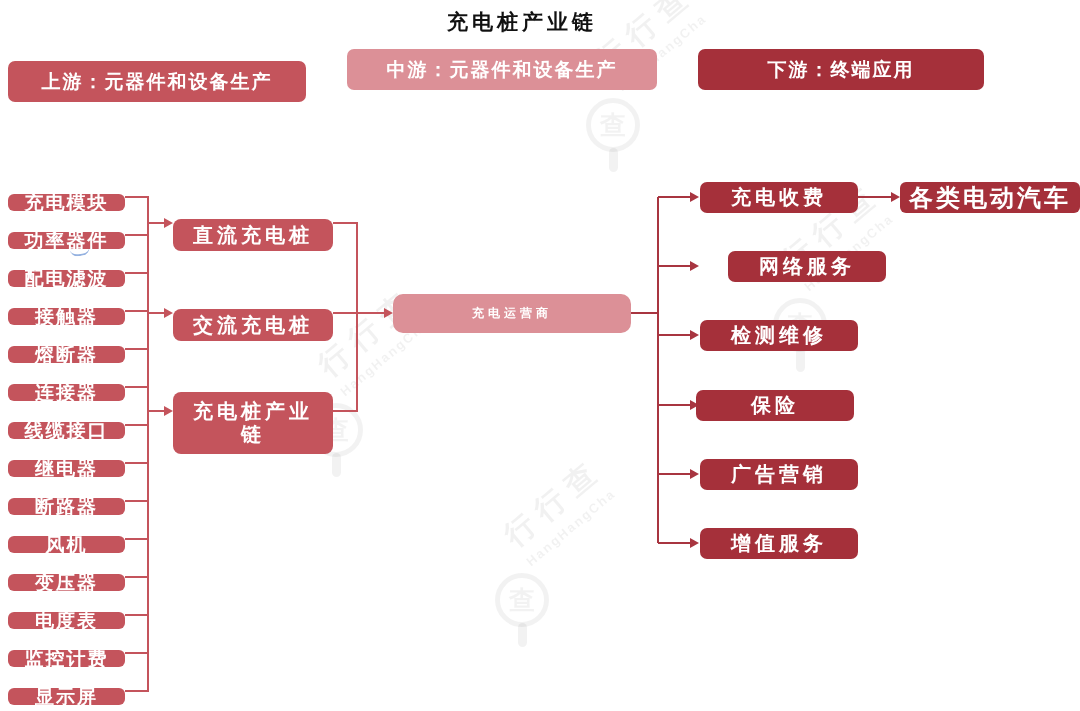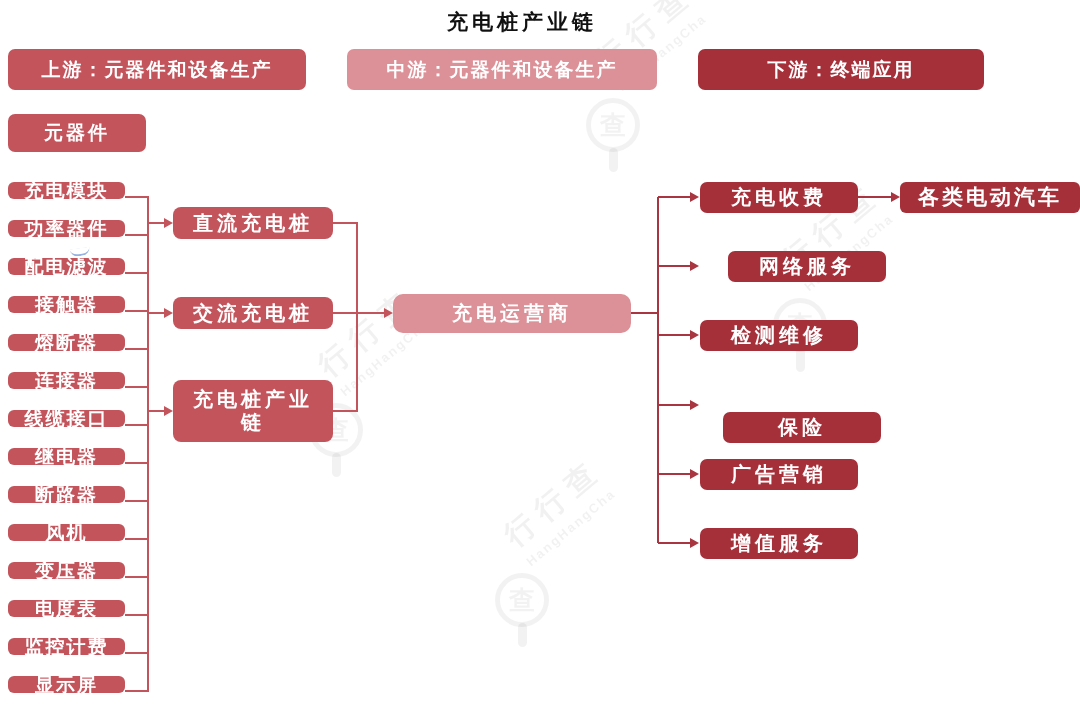--- a/index.html
+++ b/index.html
@@ -9,30 +9,30 @@
   }
   .title{
     position:absolute;top:8px;left:0;width:1044px;text-align:center;
     font-size:21px;font-weight:600;letter-spacing:4px;color:#111;z-index:3;
   }
   .node{
     position:absolute;display:flex;align-items:center;justify-content:center;
     color:#fff;font-weight:bold;text-align:center;box-sizing:border-box;z-index:2;
     line-height:1.15;
   }
-  .medium{background:var(--medium,#c4545c);}
+  .medium{background:var(--medium,#c4545c);margin-top:12px;}
   .pink{background:var(--pink,#dc9097);}
   .dark{background:var(--dark,#a5303a);}
   .hdr{font-size:19px;letter-spacing:2px;border-radius:7px;height:41px;top:49px;}
   .cat{font-size:19px;letter-spacing:3px;border-radius:7px;height:38px;top:114px;}
   .comp{font-size:19px;letter-spacing:2px;border-radius:6px;width:117px;height:17px;left:8px;}
   .equip{font-size:20px;letter-spacing:4px;border-radius:8px;width:160px;left:173px;padding:0 14px;}
-  .operator{font-size:20px;letter-spacing:4px;border-radius:10px;width:238px;height:39px;left:393px;top:294px;}
+  .operator{font-size:12px;letter-spacing:4px;border-radius:10px;width:238px;height:39px;left:393px;top:294px;}
   .svc{font-size:20px;letter-spacing:4px;border-radius:7px;width:158px;height:31px;left:700px;}
-  .endapp{font-size:21px;letter-spacing:3px;border-radius:6px;width:180px;height:31px;left:900px;top:182px;}
+  .endapp{font-size:24px;letter-spacing:3px;border-radius:6px;width:180px;height:31px;left:900px;top:182px;}
   .line{position:absolute;z-index:1;}
   .arrowhead{
     position:absolute;z-index:1;width:0;height:0;
     border-top:5px solid transparent;border-bottom:5px solid transparent;
     border-left:9px solid #c4545c;
   }
   
   .wm{position:absolute;z-index:0;pointer-events:none;}
   .wm-logo{
     position:absolute;width:54px;height:54px;border-radius:50%;
@@ -58,21 +58,20 @@
 </head>
 <body>
 
 <div id="canvas">
   <div class="title">充电桩产业链</div>
 
   <div class="node medium hdr" style="left:8px;width:298px;">上游：元器件和设备生产</div>
   <div class="node pink hdr" style="left:347px;width:310px;">中游：元器件和设备生产</div>
   <div class="node dark hdr" style="left:698px;width:286px;">下游：终端应用</div>
 
-  <div class="node medium cat" style="left:8px;width:138px;">元器件</div>
 
   <div class="node pink operator">充电运营商</div>
 
   <div class="node dark endapp">各类电动汽车</div>
 
   <div class="artifact"></div>
 
   <div id="generated">
       <div class="node comp medium" style="left: 8px; top: 182px;">充电模块</div>
       <div class="line" style="left: 125px; top: 196px; width: 24px; height: 2px; background: rgb(196, 84, 92);"></div>
@@ -121,21 +120,21 @@
       <div class="line" style="left: 631px; top: 312px; width: 28px; height: 2px; background: rgb(168, 53, 64);"></div>
       <div class="node svc dark" style="left: 700px; top: 182px;">充电收费</div>
       <div class="line" style="left: 658px; top: 196px; width: 33px; height: 2px; background: rgb(168, 53, 64);"></div>
       <div class="arrowhead" style="left: 690px; top: 192px; border-left-color: rgb(168, 53, 64);"></div>
       <div class="node svc dark" style="left: 700px; top: 251px; margin-left: 28px;">网络服务</div>
       <div class="line" style="left: 658px; top: 265px; width: 33px; height: 2px; background: rgb(168, 53, 64);"></div>
       <div class="arrowhead" style="left: 690px; top: 261px; border-left-color: rgb(168, 53, 64);"></div>
       <div class="node svc dark" style="left: 700px; top: 320px;">检测维修</div>
       <div class="line" style="left: 658px; top: 334px; width: 33px; height: 2px; background: rgb(168, 53, 64);"></div>
       <div class="arrowhead" style="left: 690px; top: 330px; border-left-color: rgb(168, 53, 64);"></div>
-      <div class="node svc dark" style="left: 723px; top: 390px; margin-top: 22px;">保险</div>
+      <div class="node svc dark" style="left: 696px; top: 390px;">保险</div>
       <div class="line" style="left: 658px; top: 404px; width: 33px; height: 2px; background: rgb(168, 53, 64);"></div>
       <div class="arrowhead" style="left: 690px; top: 400px; border-left-color: rgb(168, 53, 64);"></div>
       <div class="node svc dark" style="left: 700px; top: 459px;">广告营销</div>
       <div class="line" style="left: 658px; top: 473px; width: 33px; height: 2px; background: rgb(168, 53, 64);"></div>
       <div class="arrowhead" style="left: 690px; top: 469px; border-left-color: rgb(168, 53, 64);"></div>
       <div class="node svc dark" style="left: 700px; top: 528px;">增值服务</div>
       <div class="line" style="left: 658px; top: 542px; width: 33px; height: 2px; background: rgb(168, 53, 64);"></div>
       <div class="arrowhead" style="left: 690px; top: 538px; border-left-color: rgb(168, 53, 64);"></div>
       <div class="line" style="left: 657px; top: 197px; width: 2px; height: 346px; background: rgb(168, 53, 64);"></div>
       <div class="line" style="left: 858px; top: 196px; width: 34px; height: 2px; background: rgb(168, 53, 64);"></div>

